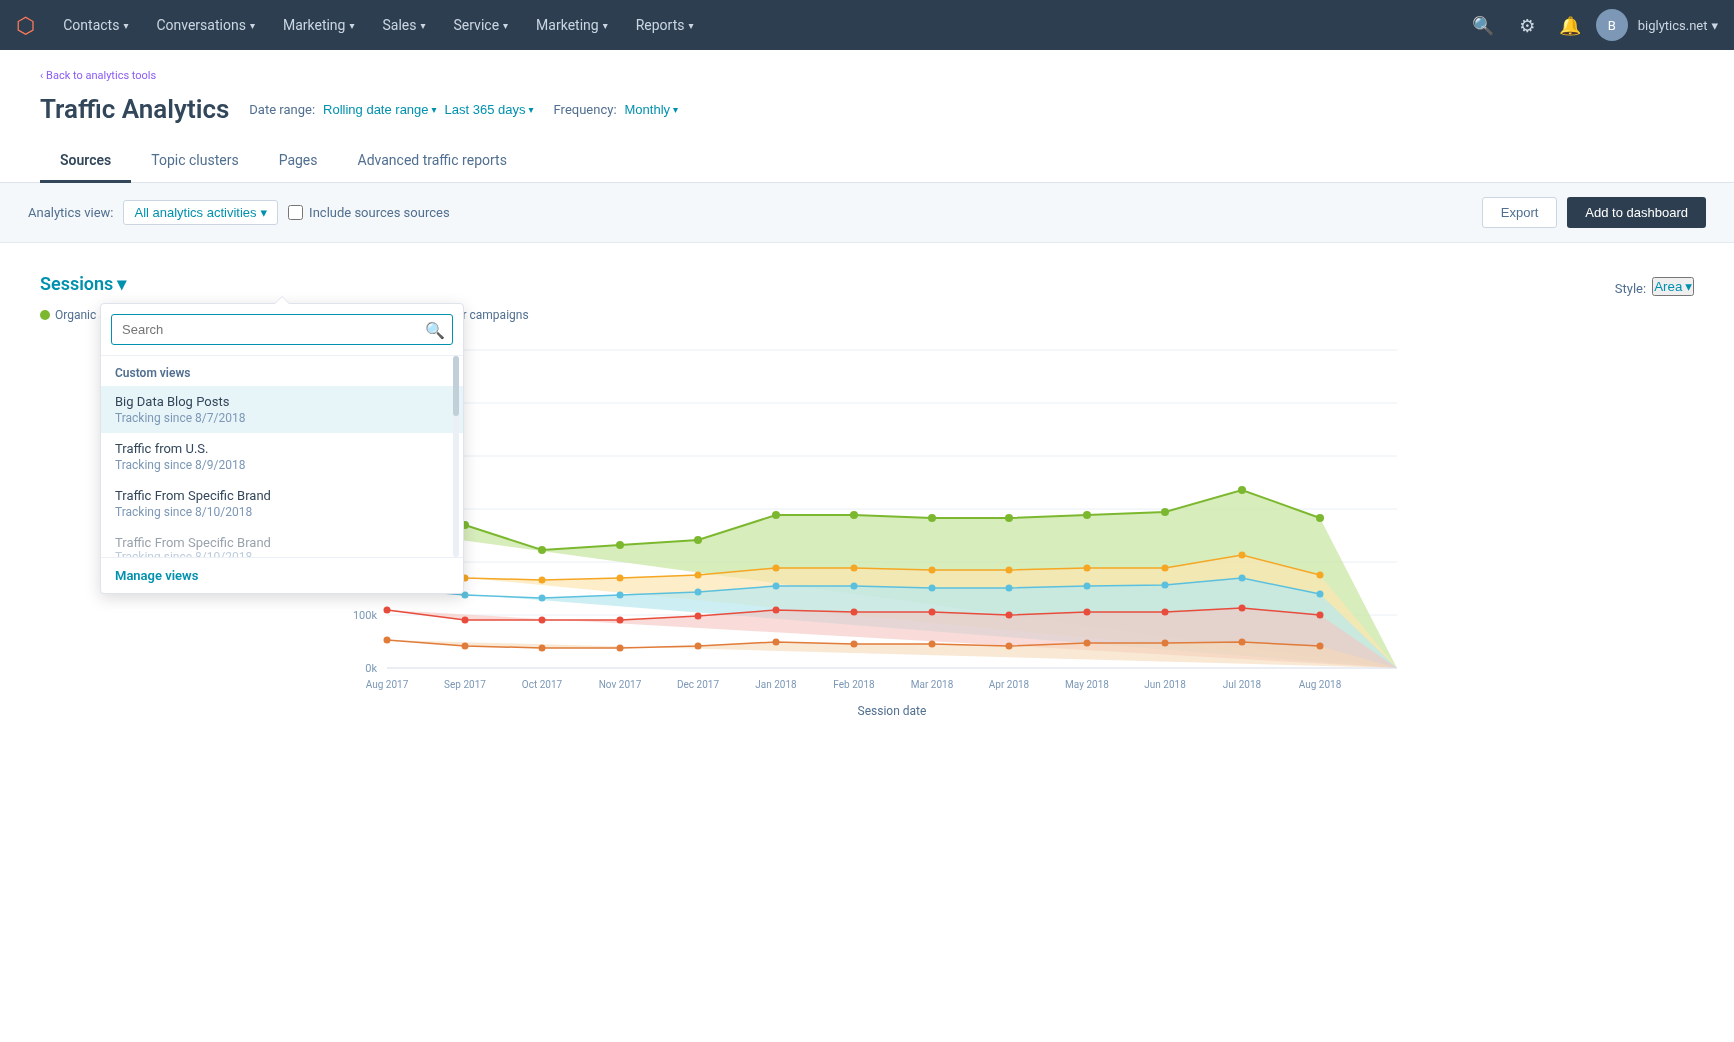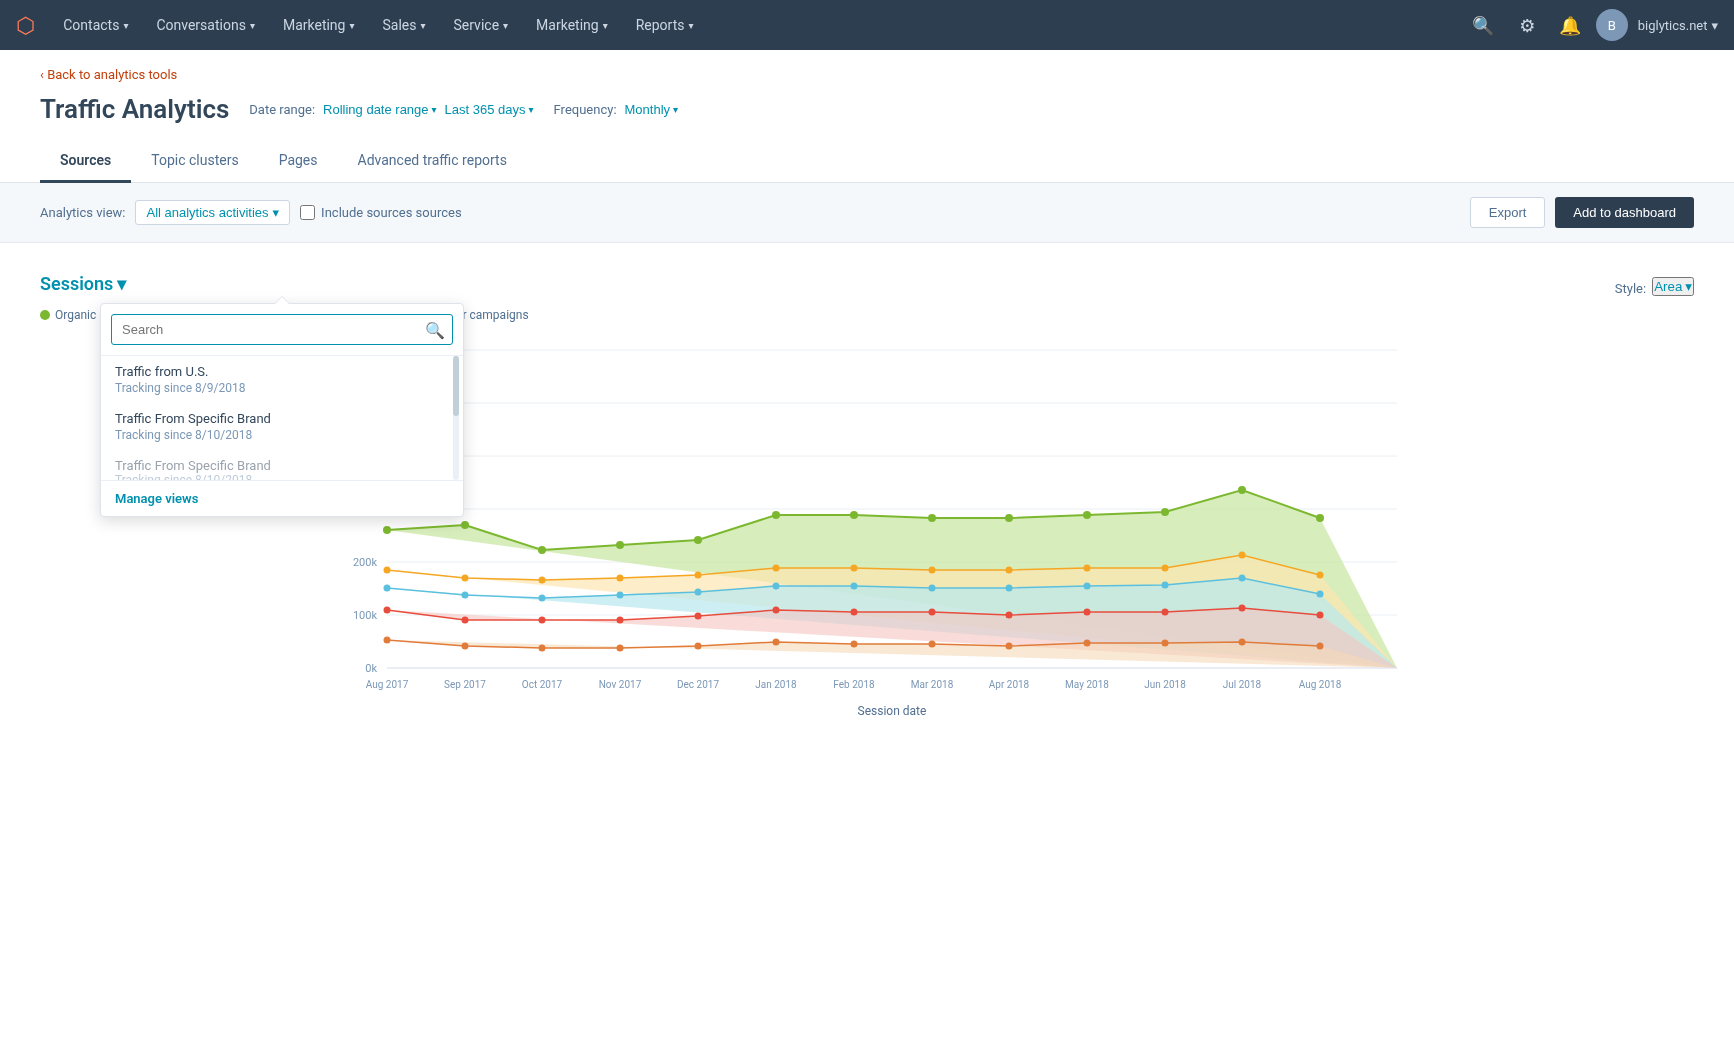--- a/index.html
+++ b/index.html
@@ -37,21 +37,21 @@
     .nav-avatar {
       width: 32px; height: 32px; border-radius: 50%; background: #7c98b6; display: flex; align-items: center; justify-content: center; font-size: 13px; color: white; margin-right: 6px;
     }
     .nav-account { color: #cbd6e2; font-size: 13px; display: flex; align-items: center; gap: 4px; cursor: pointer; }
 
     
     .page { background: white; min-height: calc(100vh - 50px); }
 
     
     .breadcrumb-area { padding: 16px 40px 8px; }
-    .breadcrumb-link { color: #c2410c; font-size: 13px; cursor: pointer; margin-top: 20px; }
+    .breadcrumb-link { color: #8b5cf6; font-size: 11px; cursor: pointer; margin-top: 20px; }
     .breadcrumb-link:before { content: '‹ '; }
 
     
     .page-header { padding: 4px 40px 12px; display: flex; align-items: center; gap: 20px; }
     .page-title { font-size: 26px; font-weight: 600; color: #33475b; }
     .header-filter-group { display: flex; align-items: center; gap: 8px; }
     .filter-label { color: #516f90; font-size: 13px; }
     .filter-dropdown {
       color: #0091ae;
       font-size: 13px;
@@ -83,21 +83,21 @@
       color: #33475b;
       border-bottom-color: #33475b;
       font-weight: 600;
     }
 
     
     .analytics-bar {
       display: flex;
       align-items: center;
       justify-content: space-between;
-      padding: 14px 40px;
+      padding: 14px 28px;
       background: #f5f8fa;
       border-bottom: 1px solid #e5e8f0;
       gap: 24px;
     }
     .analytics-bar-left { display: flex; align-items: center; gap: 10px; }
     .analytics-label { color: #516f90; font-size: 13px; }
     .analytics-dropdown-btn {
       color: #0091ae;
       font-size: 13px;
       cursor: pointer;
@@ -415,20 +415,25 @@
   <div class="chart-section">
 
     <div class="dropdown-popup">
       <div class="search-box">
         <div class="search-input-wrapper">
           <input class="search-input" type="text" placeholder="Search" style="">
           <span class="search-icon-btn">🔍</span>
         </div>
       </div>
       <div class="dropdown-scroll-area">
+        <div class="dropdown-section-label">Custom views</div>
+        <div class="dropdown-item highlighted">
+          <div class="dropdown-item-title">Big Data Blog Posts</div>
+          <div class="dropdown-item-sub">Tracking since 8/7/2018</div>
+        </div>
         <div class="dropdown-item">
           <div class="dropdown-item-title">Traffic from U.S.</div>
           <div class="dropdown-item-sub">Tracking since 8/9/2018</div>
         </div>
         <div class="dropdown-item">
           <div class="dropdown-item-title">Traffic From Specific Brand</div>
           <div class="dropdown-item-sub">Tracking since 8/10/2018</div>
         </div>
         <div style="height:30px; overflow:hidden; opacity:0.5; padding: 8px 14px;">
           <div style="font-size:13px;color:#33475b;">Traffic From Specific Brand</div>

